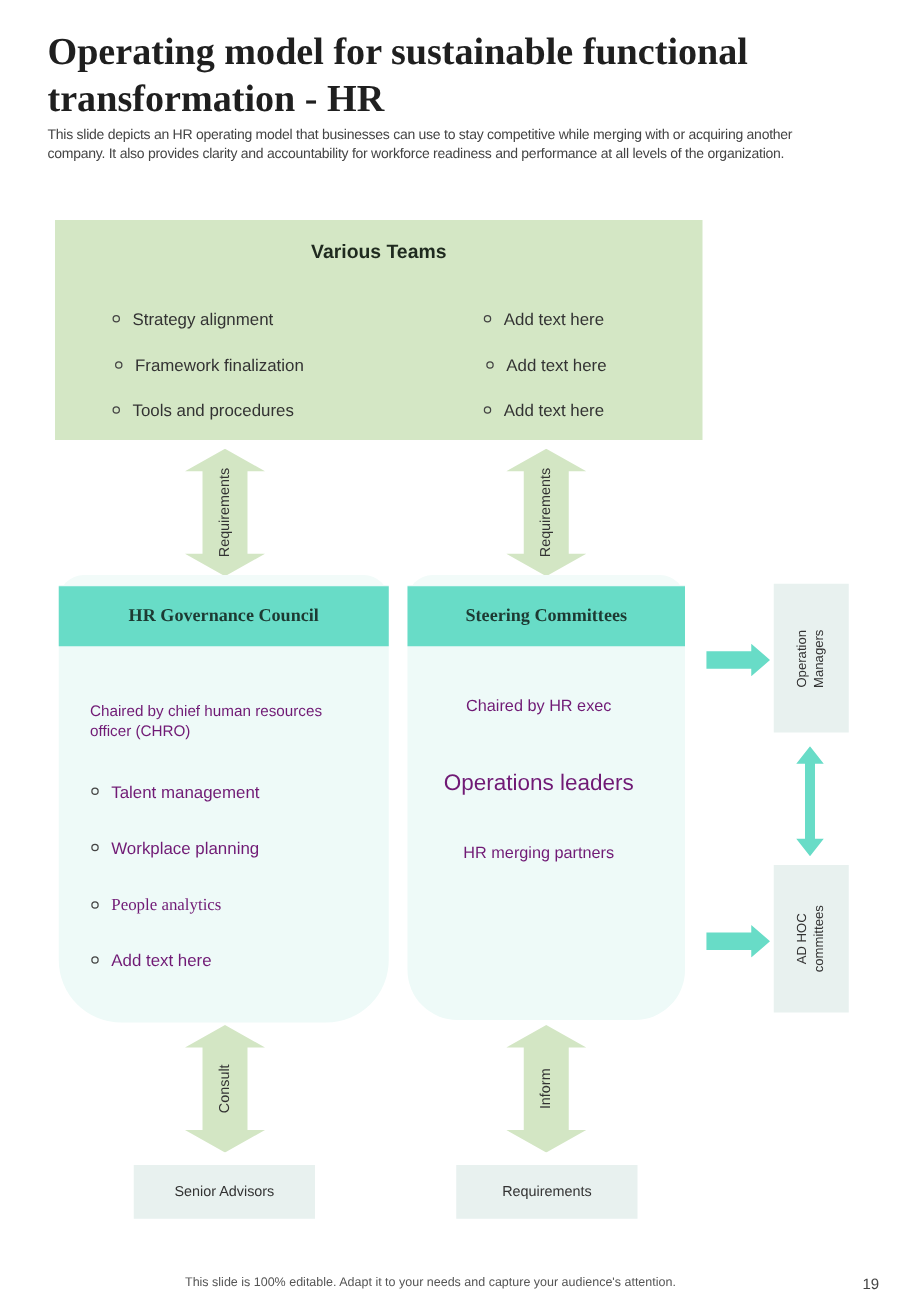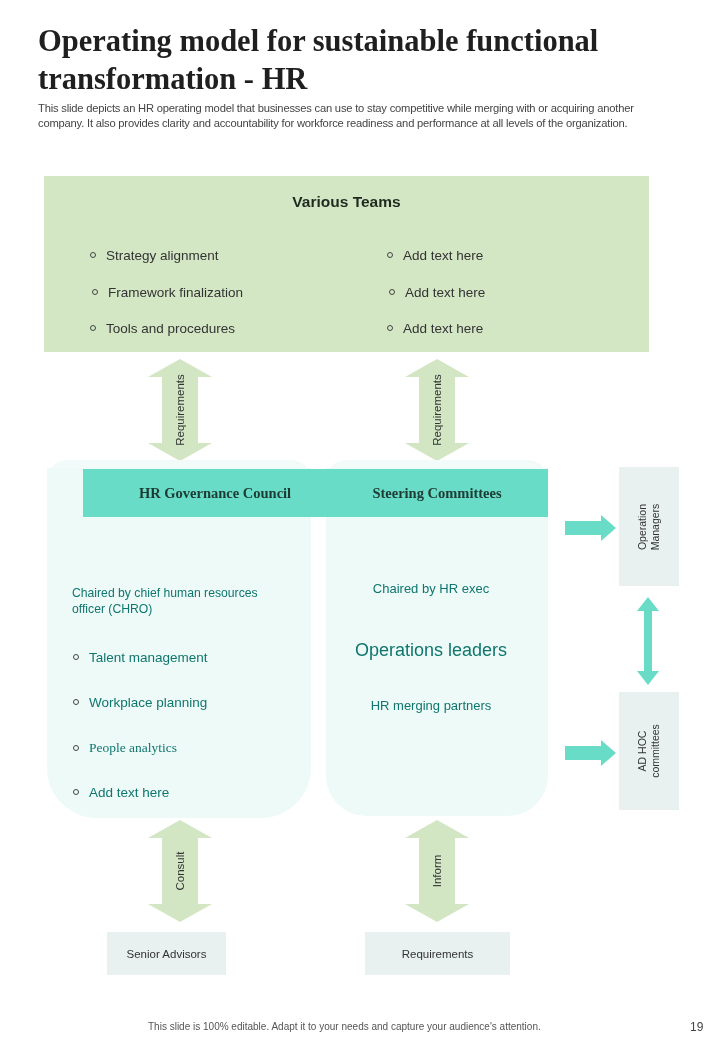--- a/index.html
+++ b/index.html
@@ -11,21 +11,21 @@
     font-family: "Liberation Serif", serif; font-weight: bold;
     font-size: 30.5px; line-height: 38px; color: #1f1f1f;
   }
   .subtitle {
     position: absolute; left: 38px; top: 101px; width: 600px;
     font-size: 11.2px; line-height: 14.5px; color: #444; letter-spacing: -0.2px;
   }
 
   
   .teams-box {
-    position: absolute; left: 44px; top: 176px; width: 605px; height: 176px;
+    position: absolute; left: 44px; top: 176px; width: 518px; height: 176px;
     background: #d4e7c5;
   }
   .teams-title {
     position: absolute; left: 0; right: 0; top: 14px; text-align: center;
     font-weight: bold; font-size: 15.5px; line-height: 23px; color: #1f2a1f;
   }
   .teams-item {
     position: absolute; font-size: 13.5px; color: #333; white-space: nowrap;
   }
   .bullet {
@@ -47,21 +47,21 @@
     position: absolute; background: #eefaf8; border-radius: 0 0 50px 50px;
   }
   .panel-top {
     position: absolute; background: #f2fbf9; border-radius: 40px 40px 0 0;
   }
   .panel-header {
     position: absolute; background: #68dcc7;
     display: flex; align-items: center; justify-content: center;
     font-family: "Liberation Serif", serif; font-weight: bold; font-size: 14.5px; color: #1d3a33;
   }
-  .panel-text { position: absolute; font-size: 13px; color: #0f766e; white-space: nowrap; margin-top: 24px; }
+  .panel-text { position: absolute; font-size: 13px; color: #701a75; white-space: nowrap; }
   .center-text { text-align: center; }
 
   
   .side-box {
     position: absolute; background: #e8f1ef;
   }
   .side-label {
     position: absolute; left: 50%; top: 50%;
     transform: translate(-50%, -50%) rotate(-90deg);
     font-size: 10.5px; line-height: 13px; color: #333; text-align: center; white-space: nowrap;
@@ -106,21 +106,21 @@
 </div>
 <div class="v-arrow" style="left:405px; top:359px; width:64px; height:102px;">
   <svg width="64" height="102">
     <polygon points="32,0 64,18 50,18 50,84 64,84 32,102 0,84 14,84 14,18 0,18" fill="#d3e6c4"></polygon>
   </svg>
   <div class="v-arrow-label">Requirements</div>
 </div>
 
 <div class="panel-top" style="left:47px; top:460px; width:264px; height:20px;"></div>
 <div class="panel-bg" style="left:47px; top:468px; width:264px; height:350px;"></div>
-<div class="panel-header" style="left:47px; top:469px; width:264px; height:48px;margin-left:36px;">HR Governance Council</div>
+<div class="panel-header" style="left:47px; top:469px; width:264px; height:48px;">HR Governance Council</div>
 <div class="panel-text" style="left:72px; top:561px; font-size:12.2px; line-height:16px;">
   <div>Chaired  by chief human  resources</div>
   <div>officer  (CHRO)</div>
 </div>
 <div class="panel-text" style="left:73px; top:626px; font-size:13.5px;"><span class="bullet"></span><span>Talent management</span></div>
 <div class="panel-text" style="left:73px; top:671px; font-size:13.5px;"><span class="bullet"></span><span>Workplace planning</span></div>
 <div class="panel-text" style="left:73px; top:716px; font-size:13.5px;font-family:Liberation Serif, serif;"><span class="bullet"></span><span>People analytics</span></div>
 <div class="panel-text" style="left:73px; top:761px; font-size:13.5px;"><span class="bullet"></span><span>Add text here</span></div>
 
 <div class="panel-top" style="left:326px; top:460px; width:222px; height:20px;"></div>
@@ -159,17 +159,17 @@
   </svg>
   <div class="v-arrow-label">Consult</div>
 </div>
 <div class="v-arrow" style="left:405px; top:820px; width:64px; height:102px;">
   <svg width="64" height="102">
     <polygon points="32,0 64,18 50,18 50,84 64,84 32,102 0,84 14,84 14,18 0,18" fill="#d3e6c4"></polygon>
   </svg>
   <div class="v-arrow-label">Inform</div>
 </div>
 
-<div class="bottom-box" style="left:107px; top:932px; width:119px; height:43px;">Senior Advisors</div>
+<div class="bottom-box" style="left:107px; top:932px; width:145px; height:43px;">Senior Advisors</div>
 <div class="bottom-box" style="left:365px; top:932px; width:145px; height:43px;">Requirements</div>
 
 <div class="footer">This slide is 100% editable.  Adapt it to your needs and capture your audience's attention.</div>
 <div class="page-num">19</div>
 
 </body></html>

